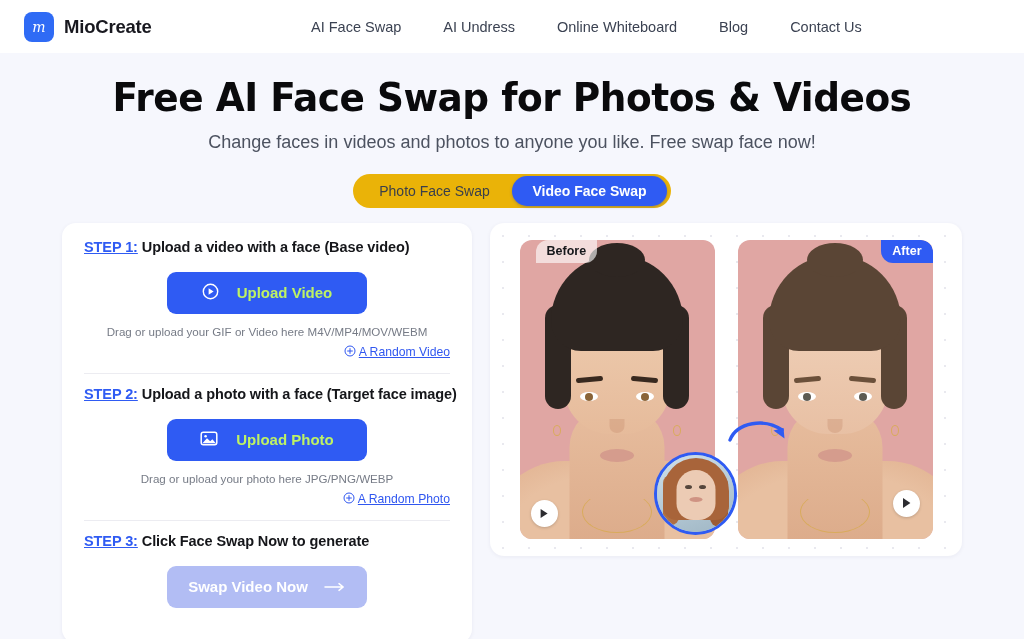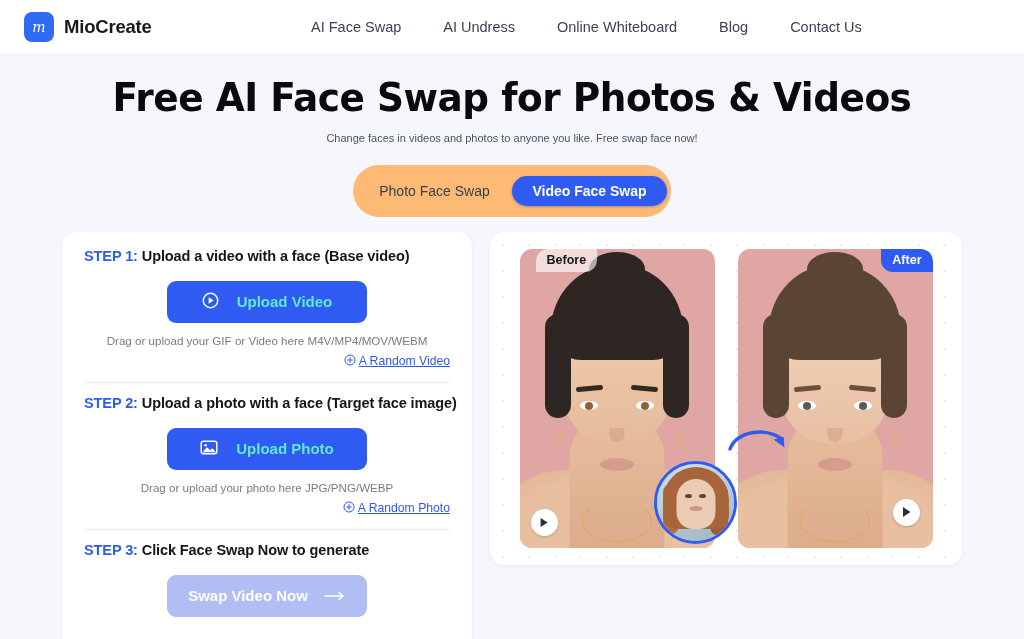--- a/index.html
+++ b/index.html
@@ -80,39 +80,39 @@
     font-size: 39px;
     font-weight: bold;
     letter-spacing: -0.5px;
     color: #0a0a0c;
     line-height: 1.12;
     transform: scaleX(0.96);
   }
 
   .hero-sub {
     margin-top: 12px;
-    font-size: 11px;
+    font-size: 18px;
     color: #4c5260;
   }
 
   
   .toggle-wrap {
     display: flex;
     justify-content: center;
     margin-top: 21px;
   }
 
   .toggle {
-    background: #fdba74;
+    background: #eab308;
     border-radius: 999px;
     padding: 4px;
     display: flex;
     align-items: center;
     width: 318px;
-    height: 52px;
+    height: 34px;
   }
 
   .toggle-opt {
     flex: 1;
     height: 30px;
     border-radius: 999px;
     display: flex;
     align-items: center;
     justify-content: center;
     font-size: 14px;
@@ -147,27 +147,27 @@
   }
 
   
   .step-title {
     font-size: 14.5px;
     font-weight: bold;
     color: #15161a;
     letter-spacing: -0.1px;
     white-space: nowrap;
   }
-  .step-title .lbl { color: #2f5bf3; }
+  .step-title .lbl { color: #2f5bf3; text-decoration: underline; }
 
   .btn-row { display: flex; justify-content: center; margin-top: 17px; }
 
   .upload-btn {
     background: #2f5bf3;
-    color: #5eead4;
+    color: #bef264;
     border: none;
     border-radius: 9px;
     height: 42px;
     width: 200px;
     font-size: 15px;
     font-weight: bold;
     display: flex;
     align-items: center;
     justify-content: center;
     gap: 18px;

